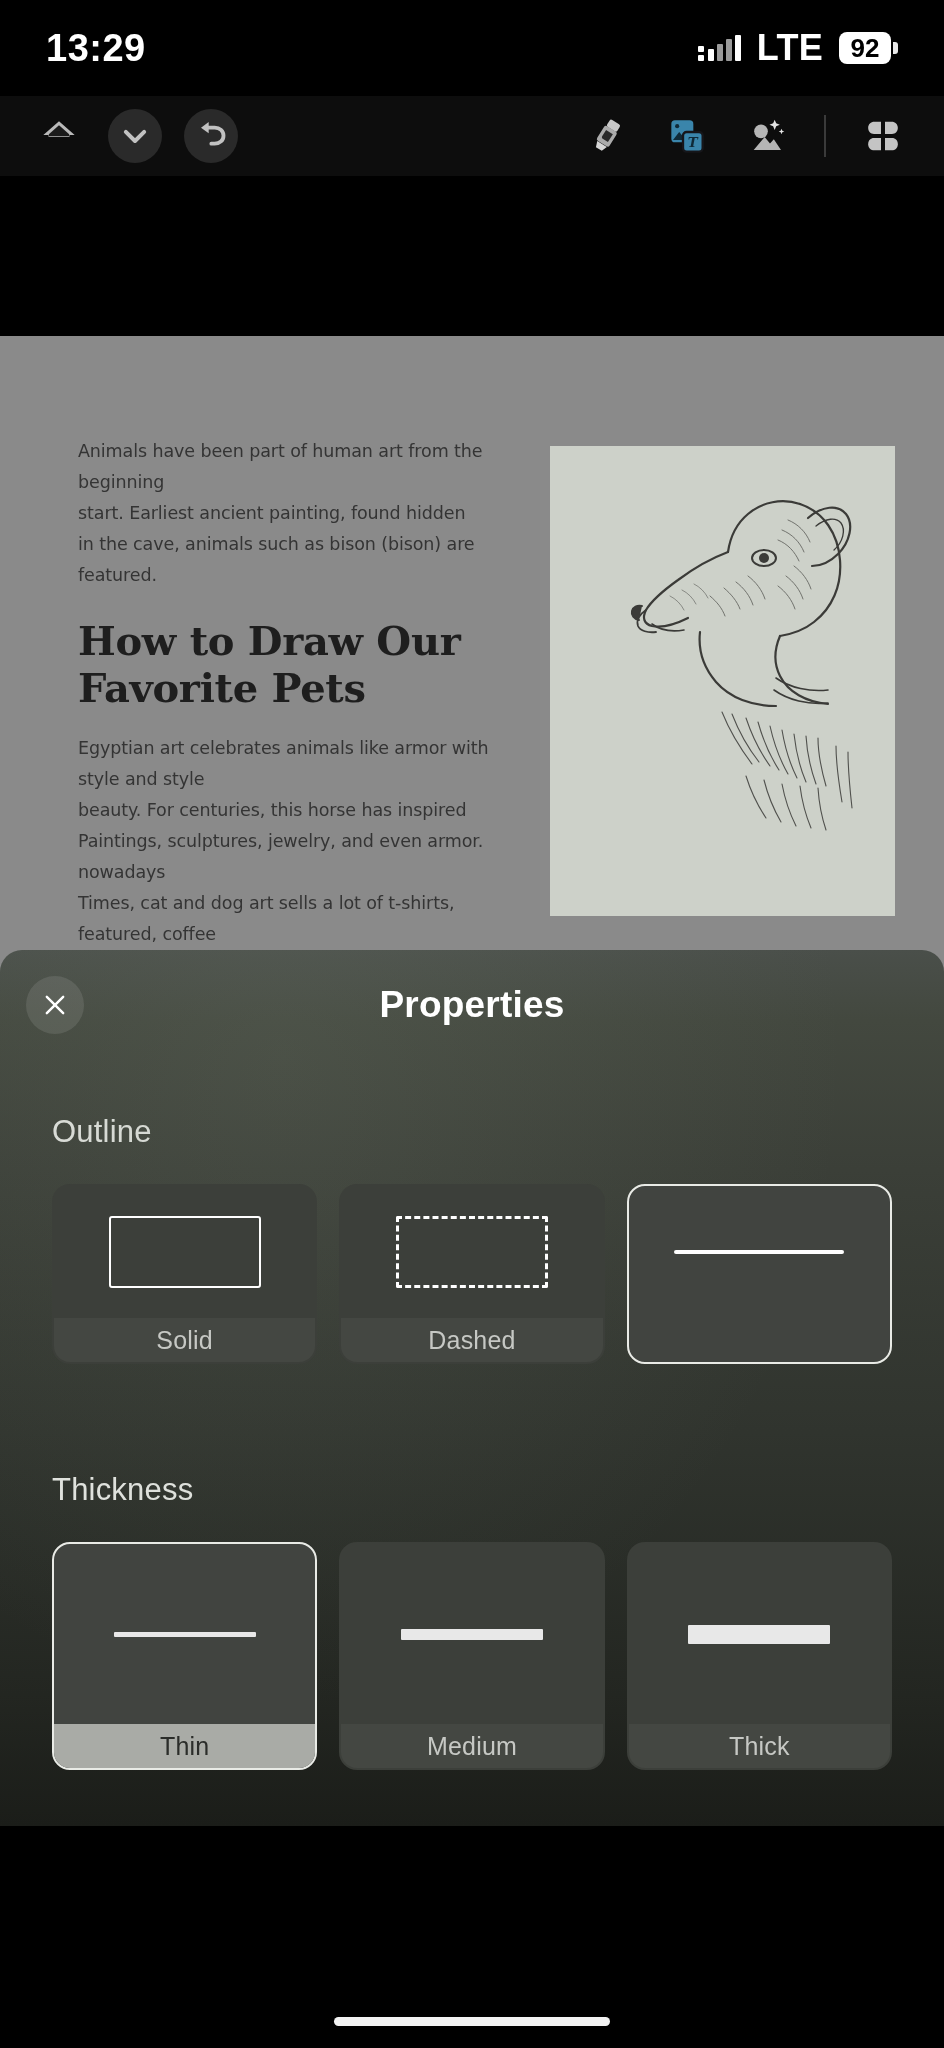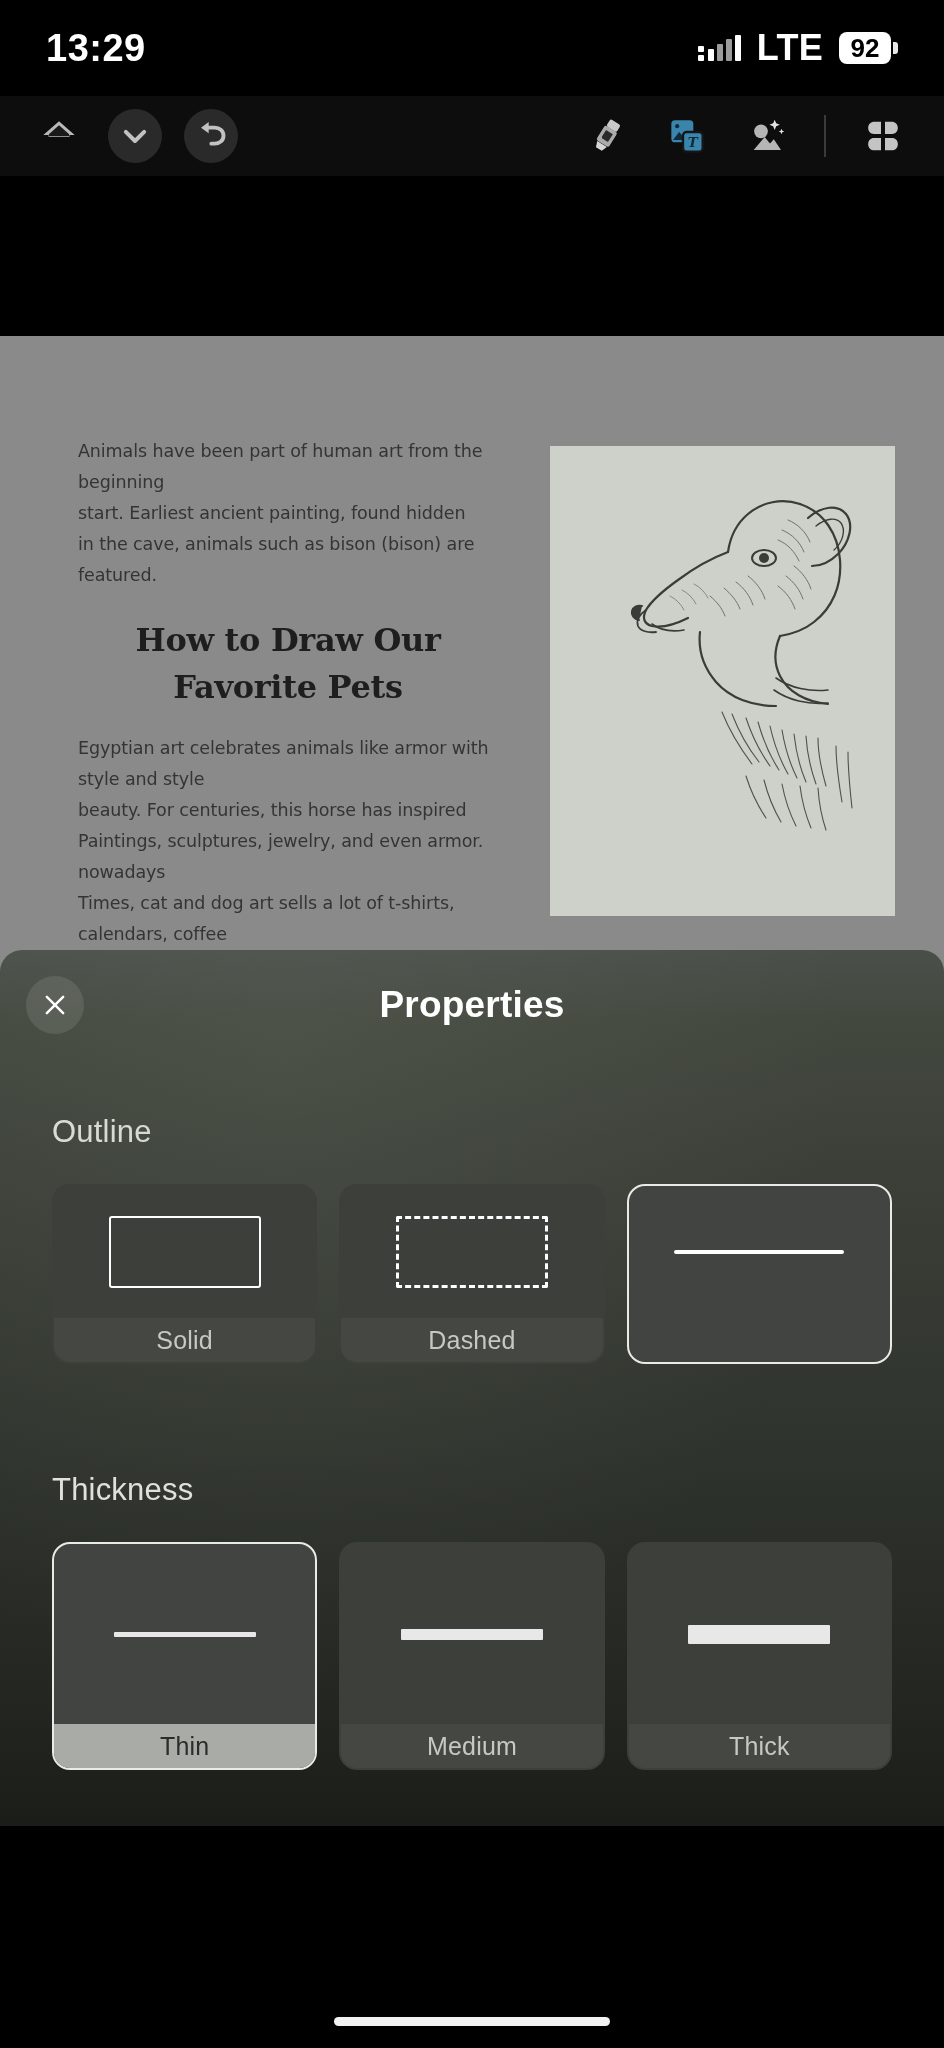--- a/index.html
+++ b/index.html
@@ -77,24 +77,23 @@
     position:absolute; left:78px; top:45px; width:420px;
     color:#2e2e2e;
   }
   .doc-p {
     font-size:17.5px; line-height:31px; color:#343434;
     font-family:"DejaVu Sans", sans-serif;
     letter-spacing:-0.1px;
   }
   .doc-h1 {
     font-family:"DejaVu Serif", serif;
-    font-size:32px; font-weight:700; color:#1e1e1e;
+    font-size:40px; font-weight:700; color:#1e1e1e;
     line-height:47px; margin:26px 0 22px 0;
     letter-spacing:-0.3px;
-    text-align:center;
   }
   .doc-p.second { margin-top:0; }
 
   
   .dog-frame {
     position:absolute; left:550px; top:55px; width:345px; height:470px;
     background:#cfd3cb; overflow:hidden;
   }
   .dog-svg { width:100%; height:100%; display:block; }
 
@@ -273,21 +272,21 @@
             <div>start. Earliest ancient painting, found hidden</div>
             <div>in the cave, animals such as bison (bison) are featured.</div>
           </div>
 
           <div class="doc-h1">How to Draw Our Favorite Pets</div>
 
           <div class="doc-p second">
             <div>Egyptian art celebrates animals like armor with style and style</div>
             <div>beauty. For centuries, this horse has inspired</div>
             <div>Paintings, sculptures, jewelry, and even armor. nowadays</div>
-            <div>Times, cat and dog art sells a lot of t-shirts, calendars, coffee</div>
+            <div>Times, cat and dog art sells a lot of t-shirts, featured, coffee</div>
             <div>Cups, store brands and other items. Whether it is art or domestic</div>
             <div>Animals are a part of our daily life, the combination of the two</div>
             <div>Beautifully together.</div>
             <div>This combination is the subject of this book. artist's</div>
             <div>The Animal Drawing Guide aims to provide people with</div>
             <div>Various skill levels, stepping stones for improvement</div>
           </div>
         </div>
 
         <div class="dog-frame">

